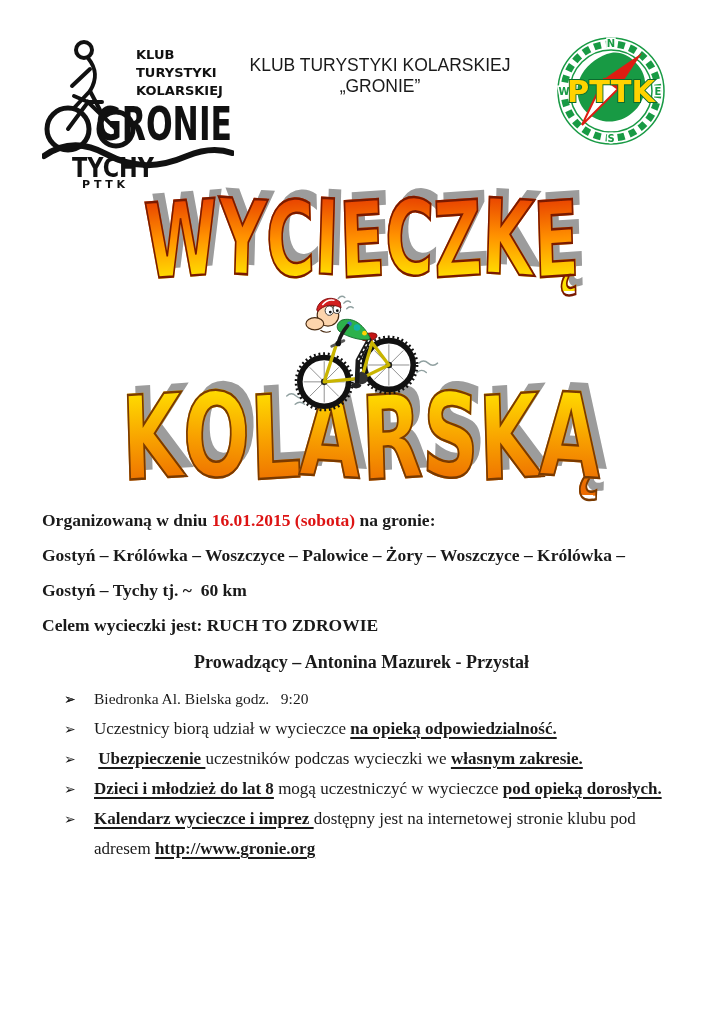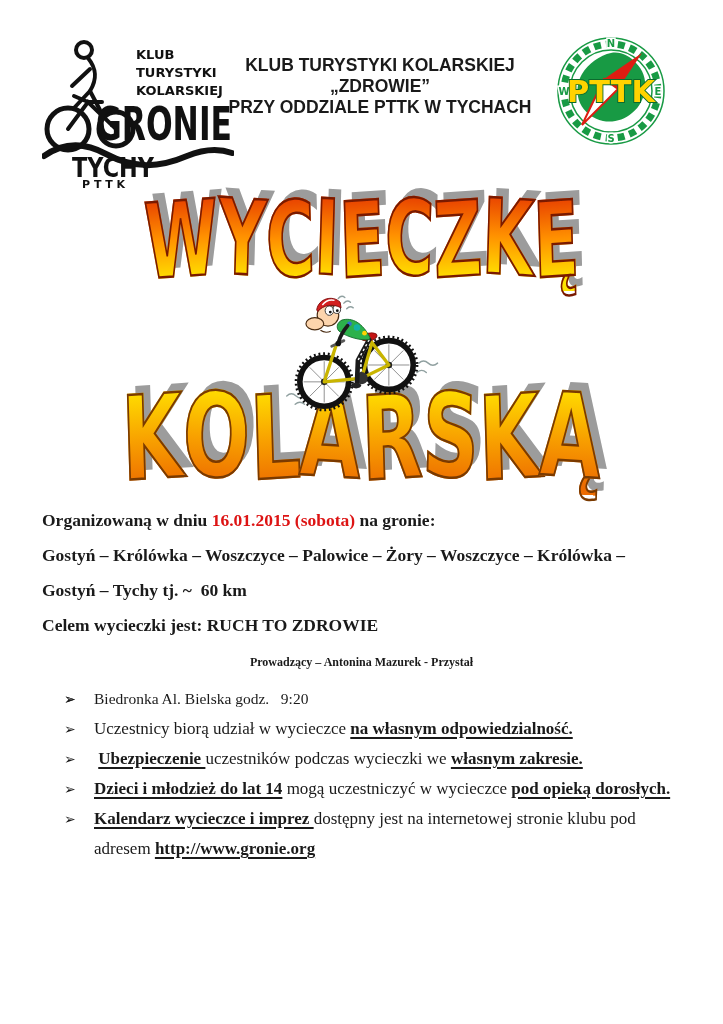--- a/index.html
+++ b/index.html
@@ -2,21 +2,21 @@
 <html style="--wa1-g1: #e63a00; --wa1-g2: #ff9000; --wa1-g3: #ffe600; --wa2-g1: #ffdf00; --wa2-g2: #f8a000; --wa2-g3: #ed6c00; --wa-shadow: #9c9c9c; --date-color: #dd1414; --pttk-green: #189a44; --pttk-red: #dd1d12; --pttk-yellow: #ffd300;"><head>
 <meta charset="utf-8">
 <style>
   html,body{margin:0;padding:0;background:#888;}
   .page{position:relative;width:723px;height:1024px;background:#fff;margin:0 auto;overflow:hidden;
         font-family:"Liberation Serif",serif;color:#1a1a1a;}
 
   
   .club-logo{position:absolute;left:42px;top:34px;width:192px;height:154px;}
   .header-block{position:absolute;left:220px;top:55px;width:320px;text-align:center;
-                font-family:"Liberation Sans",sans-serif;font-weight:bold;font-size:17.5px;line-height:21px;}
+                font-family:"Liberation Sans",sans-serif;font-weight:normal;font-size:17.5px;line-height:21px;}
   .invite-line{position:absolute;left:0;top:139px;width:723px;text-align:center;
                font-family:"Liberation Serif",serif;font-style:italic;font-weight:bold;font-size:19px;
                text-decoration:underline;text-decoration-thickness:2px;text-underline-offset:3px;}
   .pttk-logo{position:absolute;left:556px;top:33px;width:110px;height:114px;}
 
   
   .wordart{position:absolute;left:0;width:723px;text-align:center;z-index:2;
            font-family:"DejaVu Sans",sans-serif;font-weight:800;line-height:1;}
   .wa1{top:186px;font-size:104px;}
   .wa2{top:378px;font-size:116px;}
@@ -33,21 +33,21 @@
   .wa2 .wa-front span{background:linear-gradient(180deg,var(--wa2-g1) 8%,var(--wa2-g2) 52%,var(--wa2-g3) 92%);
       -webkit-background-clip:text;background-clip:text;color:transparent;-webkit-text-stroke:2.5px #7a3a00;}
 
   .cyclist{position:absolute;left:268px;top:284px;width:178px;height:132px;z-index:3;}
 
   
   .details{position:absolute;left:42px;top:503px;width:650px;font-weight:bold;font-size:17.5px;}
   .details .dline{height:35px;line-height:35px;white-space:pre-wrap;}
   .date-red{color:var(--date-color,#dd1414);}
   .leader-line{position:absolute;left:0;top:650px;width:723px;text-align:center;
-               font-weight:bold;font-size:12px;line-height:24px;}
+               font-weight:bold;font-size:18px;line-height:24px;}
 
   .bullet-list{position:absolute;left:64px;top:684px;width:610px;margin:0;padding:0;list-style:none;
                font-size:17px;}
   .bullet-item{position:relative;padding-left:30px;line-height:30px;white-space:pre-wrap;}
   .bullet-item.small{font-size:15.5px;}
   .bullet-marker{position:absolute;left:0;top:0;font-size:14px;font-family:"DejaVu Sans",sans-serif;}
   .seg-strong{font-weight:bold;text-decoration:underline;text-decoration-thickness:1.5px;text-underline-offset:3px;}
 
   svg text{font-family:"DejaVu Sans",sans-serif;}
 </style>
@@ -72,22 +72,21 @@
       <text x="94" y="61" font-size="13">KOLARSKIEJ</text>
       <text x="54" y="106" font-size="46" textLength="136" lengthAdjust="spacingAndGlyphs">GRONIE</text>
       <text x="30" y="143" font-size="27" textLength="82" lengthAdjust="spacingAndGlyphs">TYCHY</text>
       <text x="40" y="154" font-size="11">P T T K</text>
     </g>
     <path d="M2,122 C22,108 42,108 64,120 C92,135 117,134 145,122 C162,115 176,114 190,119" stroke="#111" stroke-width="6" fill="none" stroke-linecap="round"></path>
   </svg>
 
   <div class="header-block">
     <div>KLUB TURYSTYKI KOLARSKIEJ</div>
-    <div>„ZDROWIE”</div>
-    <div>PRZY ODDZIALE PTTK W TYCHACH</div>
+    <div>„GRONIE”</div>
   </div>
 
   <svg class="pttk-logo" viewBox="0 0 110 114">
     <circle cx="55" cy="58" r="53" stroke="var(--pttk-green)" stroke-width="1.5" fill="none"></circle>
     <circle cx="55" cy="58" r="47" stroke="var(--pttk-green)" stroke-width="7" fill="none" stroke-dasharray="7 5"></circle>
     <circle cx="55" cy="58" r="41" stroke="var(--pttk-green)" stroke-width="1.5" fill="#fff"></circle>
     <path fill="var(--pttk-green)" d="M55,20 C64,18 74,23 80,30 C87,37 90,46 89,55 C88,65 84,74 76,80 C68,87 57,90 47,88 C37,86 28,79 24,70 C20,61 21,49 26,41 C32,31 44,22 55,20 Z"></path>
     <polygon points="86,20 62,56 48,46" fill="var(--pttk-red)"></polygon>
     <polygon points="26,92 48,46 62,56" fill="#fff" stroke="var(--pttk-red)" stroke-width="2"></polygon>
     <g font-weight="bold" font-size="10" fill="var(--pttk-green)" text-anchor="middle" stroke="#fff" stroke-width="3" paint-order="stroke">
@@ -174,19 +173,19 @@
     <div class="dline">Gostyń – Królówka – Woszczyce – Palowice – Żory – Woszczyce – Królówka –</div>
     <div class="dline">Gostyń – Tychy tj. ~  60 km</div>
     <div class="dline">Celem wycieczki jest: RUCH TO ZDROWIE</div>
   </div>
 
   <div class="leader-line">Prowadzący – Antonina Mazurek - Przystał</div>
 
   <ul class="bullet-list">
       <li class="bullet-item small"><span class="bullet-marker">➢</span></li>
       <li class="bullet-item small"><span class="bullet-marker">➢</span><span>Biedronka Al. Bielska godz.   9:20</span></li>
-      <li class="bullet-item"><span class="bullet-marker">➢</span><span>Uczestnicy biorą udział w wycieczce </span><span class="seg-strong">na własnym odpowiedzialność.</span></li>
+      <li class="bullet-item"><span class="bullet-marker">➢</span><span>Uczestnicy biorą udział w wycieczce </span><span class="seg-strong">na opieką odpowiedzialność.</span></li>
       <li class="bullet-item"><span class="bullet-marker">➢</span><span> </span><span class="seg-strong">Ubezpieczenie </span><span>uczestników podczas wycieczki we </span><span class="seg-strong">własnym zakresie.</span></li>
-      <li class="bullet-item"><span class="bullet-marker">➢</span><span class="seg-strong">Dzieci i młodzież do lat 14</span><span> mogą uczestniczyć w wycieczce </span><span class="seg-strong">pod opieką dorosłych.</span></li>
+      <li class="bullet-item"><span class="bullet-marker">➢</span><span class="seg-strong">Dzieci i młodzież do lat 8</span><span> mogą uczestniczyć w wycieczce </span><span class="seg-strong">pod opieką dorosłych.</span></li>
       <li class="bullet-item"><span class="bullet-marker">➢</span><span class="seg-strong">Kalendarz wycieczce i imprez </span><span>dostępny jest na internetowej stronie klubu pod adresem </span><span class="seg-strong">http://www.gronie.org</span></li>
     </ul>
 
 </div>
 
 </body></html>

